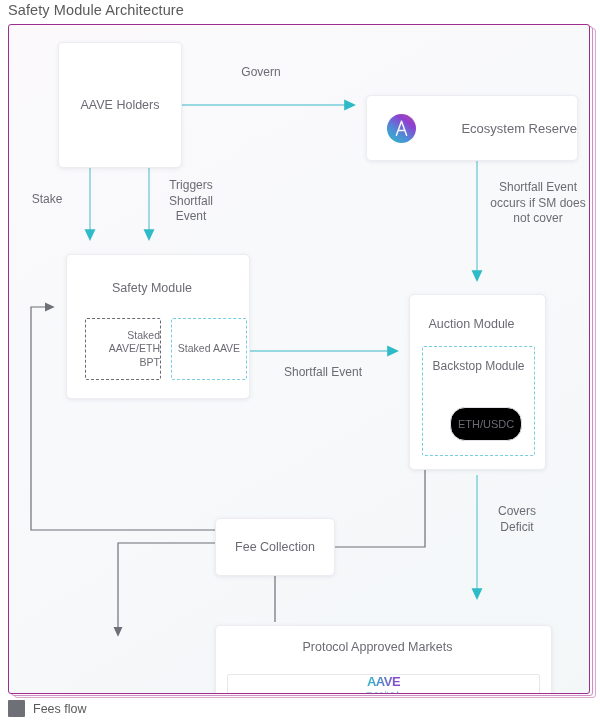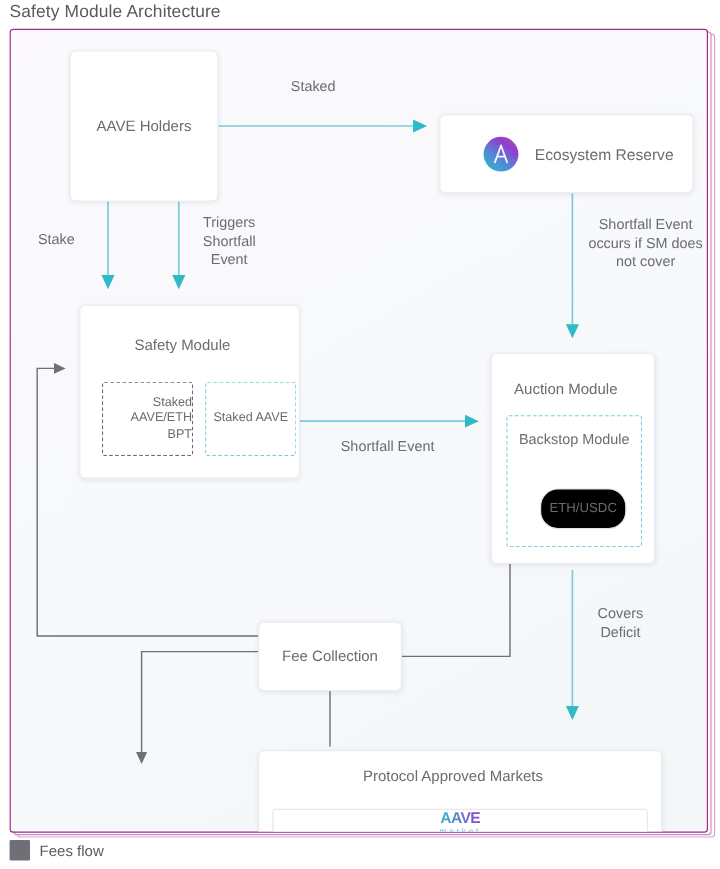--- a/index.html
+++ b/index.html
@@ -66,21 +66,21 @@
     position: absolute;
     left: 0; right: 12px;
     text-align: center;
     color: #6b6b73;
     font-size: 12.5px;
   }
   
   #aave-holders { left: 49px; top: 17px; width: 124px; height: 126px; }
   #ecosystem-reserve {
     left: 357px; top: 70px; width: 212px; height: 66px;
-    justify-content: center; padding-left: 20px; gap: 14px;
+    justify-content: space-between; padding-left: 20px; gap: 14px;
   }
   #ecosystem-reserve .label { font-size: 13px; color: #6b6b73; }
   .aave-logo {
     width: 29px; height: 29px; border-radius: 50%;
     background: linear-gradient(35deg, #2ebac6 0%, #4d8fd6 35%, #8e3fd0 72%, #b6509e 100%);
     position: relative; flex: 0 0 auto;
   }
   .aave-logo svg { position: absolute; left: 0; top: 0; }
 
   #safety-module { left: 57px; top: 229px; width: 184px; height: 145px; display: block; }
@@ -252,21 +252,21 @@
           <span class="m-name">UNISWAP</span>
           <span class="m-sub">market</span>
         </div>
         <div class="market-box m-next dashed">
           <span class="m-name">NEXT</span>
           <span class="m-sub">market</span>
         </div>
       </div>
     </div>
 
-    <div class="edge-label" style="left:202px; top:40px; width:100px;">Staked</div>
+    <div class="edge-label" style="left:202px; top:40px; width:100px;">Govern</div>
     <div class="edge-label" style="left:6px; top:167px; width:64px;">Stake</div>
     <div class="edge-label" style="left:146px; top:153px; width:72px;">Triggers Shortfall Event</div>
     <div class="edge-label" style="left:268px; top:340px; width:92px;">Shortfall Event</div>
     <div class="edge-label" style="left:473px; top:155px; width:112px;">Shortfall Event occurs if SM does not cover</div>
     <div class="edge-label" style="left:473px; top:479px; width:70px;">Covers Deficit</div>
 
   </div>
 
   <div class="legend">
     <span class="legend-swatch"></span>

